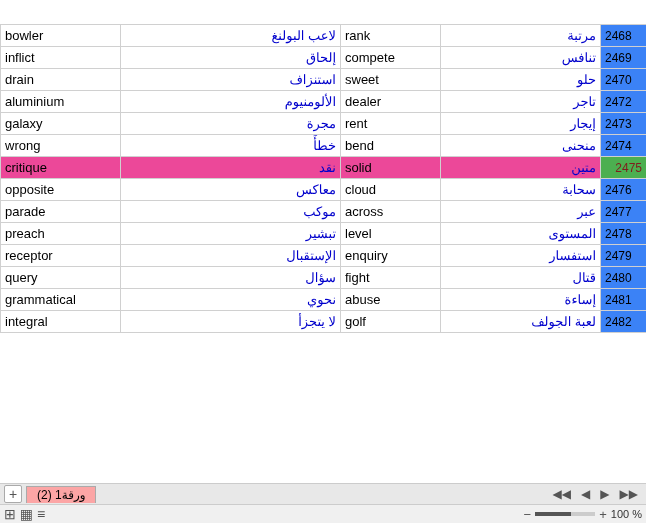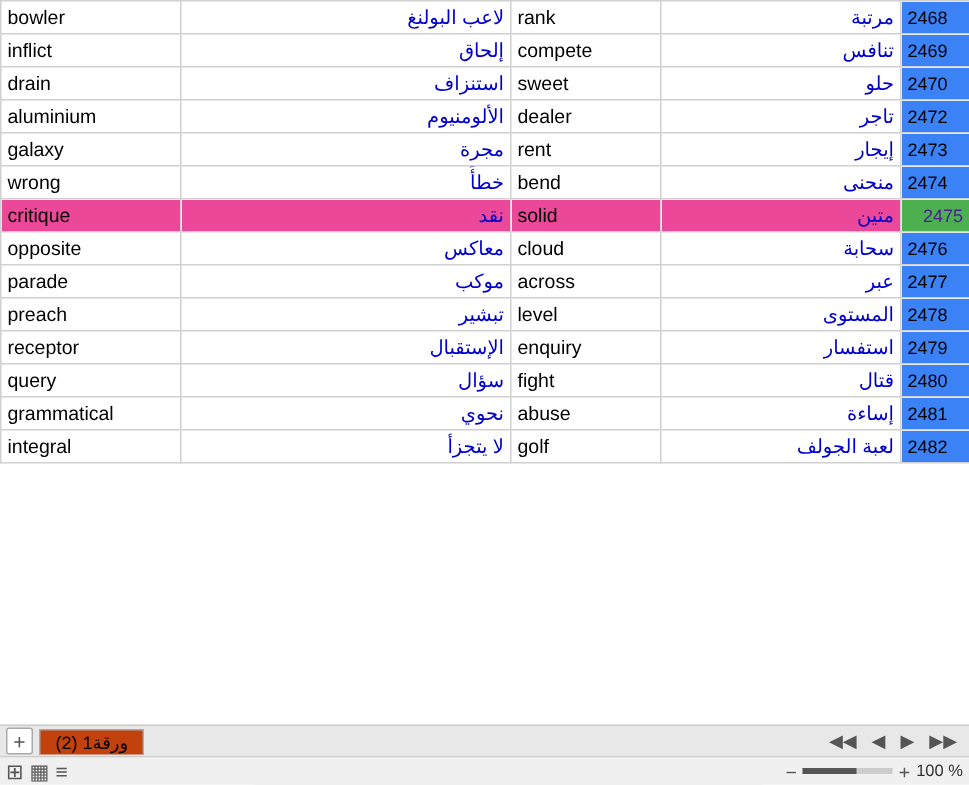--- a/index.html
+++ b/index.html
@@ -1,18 +1,18 @@
 <!DOCTYPE html>
 <html><head>
   <meta charset="utf-8">
   <style>
     * { margin: 0; padding: 0; box-sizing: border-box; }
     body { font-family: Arial, sans-serif; font-size: 13px; background: #fff; overflow: hidden; width: 646px; height: 523px; display: flex; flex-direction: column; }
 
-    .spreadsheet-area { flex: 1; overflow: hidden; }
+    .spreadsheet-area { flex: 1; overflow: hidden; margin-top: 24px; }
 
     table { border-collapse: collapse; width: 100%; table-layout: fixed; }
 
     col.col-en { width: 120px; }
     col.col-ar { width: 220px; }
     col.col-en2 { width: 100px; }
     col.col-ar2 { width: 160px; }
     col.col-num { width: 46px; }
 
     td, th {
@@ -25,21 +25,21 @@
 
     td.en-word { color: #000; text-align: left; }
     td.ar-word { color: #0000cc; text-align: right; direction: rtl; padding-left: 12px; }
     td.num { color: #000; text-align: left; background: #3b82f6; font-size: 12px; }
     td.num-highlight { background: #4caf50; color: #fff; text-align: right; font-size: 12px; }
 
     tr:nth-child(odd) { background: #ffffff; }
     tr:nth-child(even) { background: #ffffff; }
 
     tr.row-highlight td { background: #ec4899; }
-    tr.row-highlight td.num-highlight { background: #4caf50; color: #4c1d95; }
+    tr.row-highlight td.num-highlight { background: #4caf50; color: #7f1d1d; }
 
     .bottom-bar {
       height: 40px;
       background: #f0f0f0;
       border-top: 1px solid #ccc;
       display: flex;
       flex-direction: column;
     }
 
     .tab-row {
@@ -55,21 +55,21 @@
     .tab-plus {
       width: 18px; height: 18px;
       background: #fff;
       border: 1px solid #aaa;
       border-radius: 2px;
       display: flex; align-items: center; justify-content: center;
       font-size: 14px; cursor: pointer; color: #555;
     }
 
     .tab-item {
-      background: #c2410c;
+      background: #fca5a5;
       border: 1px solid #aaa;
       border-bottom: none;
       padding: 1px 10px;
       font-size: 12px;
       cursor: pointer;
       color: #000;
     }
 
     .tab-nav {
       display: flex;

